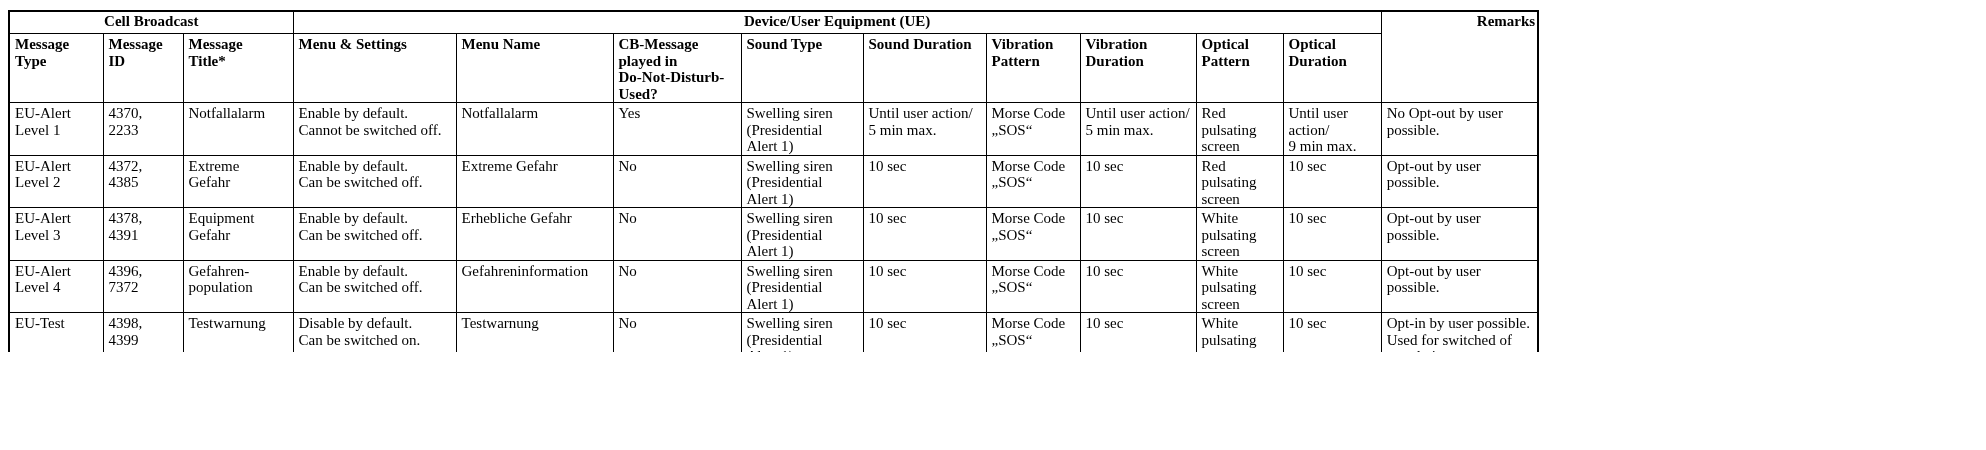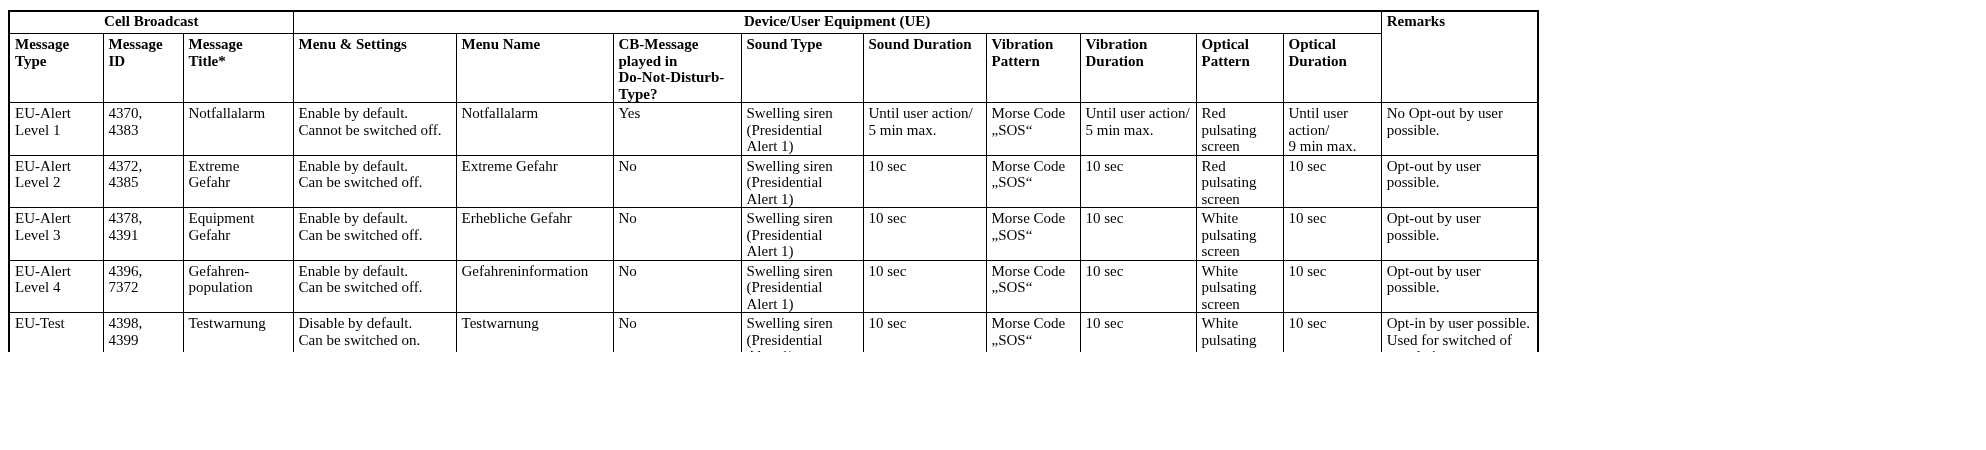--- a/index.html
+++ b/index.html
@@ -31,21 +31,21 @@
     white-space: pre-line;
     overflow: hidden;
   }
   .alert-table thead th { font-weight: bold; }
   tr.group-row th.grp {
     height: 20px;
     text-align: center;
     padding: 1px 2px 0 2px;
   }
   tr.group-row th.grp-remarks {
-    text-align: left;
+    text-align: right;
     vertical-align: top;
     padding-left: 5px;
   }
   tr.cols-row th { height: 66px; }
   tbody tr.r1 { height: 52px; }
   tbody tr.r2 { height: 50px; }
   tbody tr.r3 { height: 50px; }
   tbody tr.r4 { height: 51px; }
   tbody tr.r5 { height: 138px; }
 </style>
@@ -80,39 +80,39 @@
 Type</th>
         <th>Message
 ID</th>
         <th>Message
 Title*</th>
         <th>Menu &amp; Settings</th>
         <th>Menu Name</th>
         <th>CB-Message
 played in
 Do-Not-Disturb-
-Type?</th>
+Used?</th>
         <th>Sound Type</th>
         <th>Sound Duration</th>
         <th>Vibration
 Pattern</th>
         <th>Vibration
 Duration</th>
         <th>Optical
 Pattern</th>
         <th>Optical
 Duration</th>
       </tr>
     </thead>
     <tbody>
       <tr class="r1">
         <td>EU-Alert
 Level 1</td>
         <td>4370,
-4383</td>
+2233</td>
         <td>Notfallalarm</td>
         <td>Enable by default.
 Cannot be switched off.</td>
         <td>Notfallalarm</td>
         <td>Yes</td>
         <td>Swelling siren
 (Presidential
 Alert 1)</td>
         <td>Until user action/
 5 min max.</td>

